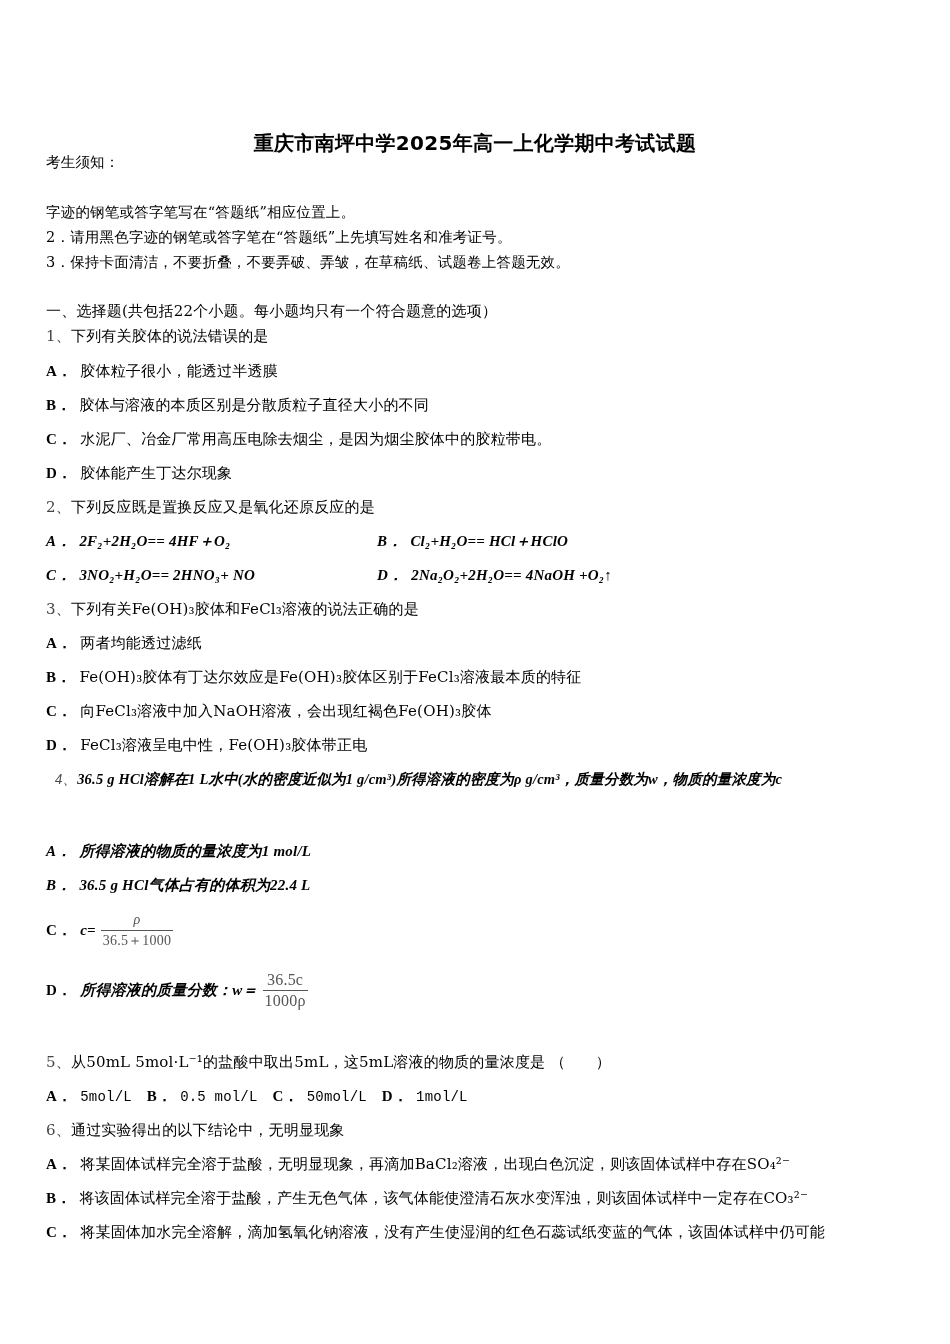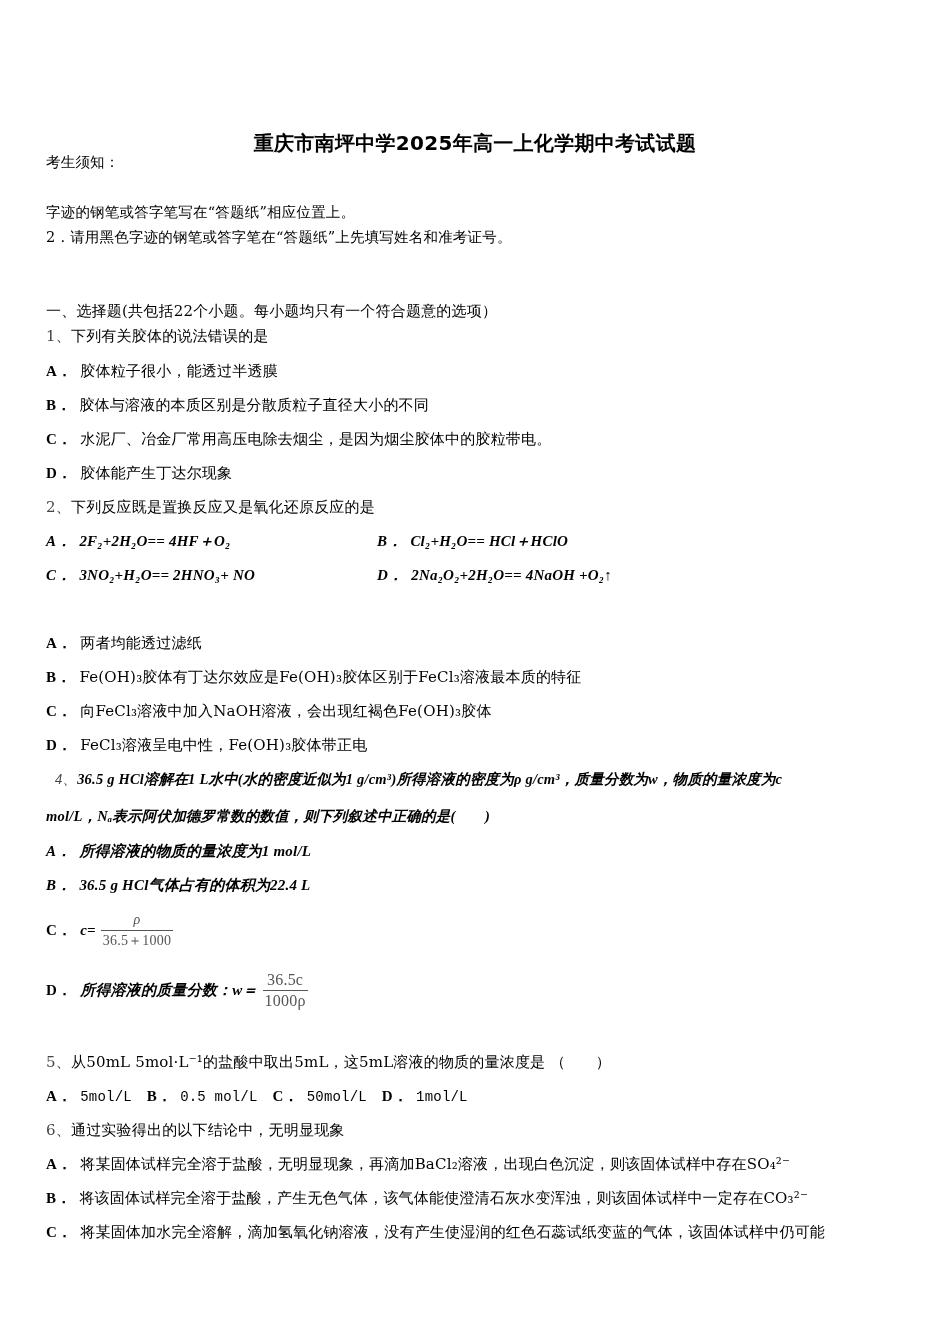--- a/index.html
+++ b/index.html
@@ -68,20 +68,21 @@
 </head>
 <body>
 
 <div class="page">
 
   <div class="title">重庆市南坪中学2025年高一上化学期中考试试题</div>
 
   <div class="line notice" style="top:152px">考生须知：</div>
   <div class="line notice" style="top:202px">字迹的钢笔或答字笔写在“答题纸”相应位置上。</div>
   <div class="line notice" style="top:227px">2．请用黑色字迹的钢笔或答字笔在“答题纸”上先填写姓名和准考证号。</div>
+  <div class="line notice" style="top:252px">3．保持卡面清洁，不要折叠，不要弄破、弄皱，在草稿纸、试题卷上答题无效。</div>
 
   <div class="line" style="top:301px">一、选择题(共包括22个小题。每小题均只有一个符合题意的选项）</div>
 
   <div class="line" style="top:326px">
     <span class="qnum">1、</span><span>下列有关胶体的说法错误的是</span>
   </div>
   <div class="line" style="top:361px">
     <span class="opt-letter">A．</span><span>胶体粒子很小，能透过半透膜</span>
   </div>
   <div class="line" style="top:395px">
@@ -103,37 +104,39 @@
   <div class="line bold col2" style="top:531px">
     <span class="opt-letter">B．</span><span>Cl₂+H₂O== HCl＋HClO</span>
   </div>
   <div class="line bold" style="top:565px">
     <span class="opt-letter">C．</span><span>3NO₂+H₂O== 2HNO₃+ NO</span>
   </div>
   <div class="line bold col2" style="top:565px">
     <span class="opt-letter">D．</span><span>2Na₂O₂+2H₂O== 4NaOH +O₂↑</span>
   </div>
 
+  <div class="line" style="top:599px">
+    <span class="qnum">3、</span><span>下列有关Fe(OH)₃胶体和FeCl₃溶液的说法正确的是</span>
+  </div>
   <div class="line" style="top:633px">
     <span class="opt-letter">A．</span><span>两者均能透过滤纸</span>
   </div>
   <div class="line" style="top:667px">
     <span class="opt-letter">B．</span><span>Fe(OH)₃胶体有丁达尔效应是Fe(OH)₃胶体区别于FeCl₃溶液最本质的特征</span>
   </div>
   <div class="line" style="top:701px">
     <span class="opt-letter">C．</span><span>向FeCl₃溶液中加入NaOH溶液，会出现红褐色Fe(OH)₃胶体</span>
   </div>
   <div class="line" style="top:735px">
     <span class="opt-letter">D．</span><span>FeCl₃溶液呈电中性，Fe(OH)₃胶体带正电</span>
   </div>
 
   <div class="line bold" style="top:769px; font-size:14.5px;margin-left:9px;">
     <span class="qnum" style="font-weight:normal">4、</span><span>36.5 g HCl溶解在1 L水中(水的密度近似为1 g/cm³)所得溶液的密度为ρ g/cm³，质量分数为w，物质的量浓度为c</span>
   </div>
-  <div class="line bold" style="top:806px; font-size:14.5px;">mol/L，Nₐ表示阿伏加德罗常数的数值，则下列叙述中正确的是(　　)</div>
   <div class="line bold" style="top:841px">
     <span class="opt-letter">A．</span><span>所得溶液的物质的量浓度为1 mol/L</span>
   </div>
   <div class="line bold" style="top:875px">
     <span class="opt-letter">B．</span><span>36.5 g HCl气体占有的体积为22.4 L</span>
   </div>
   <div class="line" style="top:910px">
     <span class="opt-letter">C．</span><span class="bold italic">c=</span>
     <span class="frac" style="font-size:14px;">
       <span class="num italic">ρ</span>

